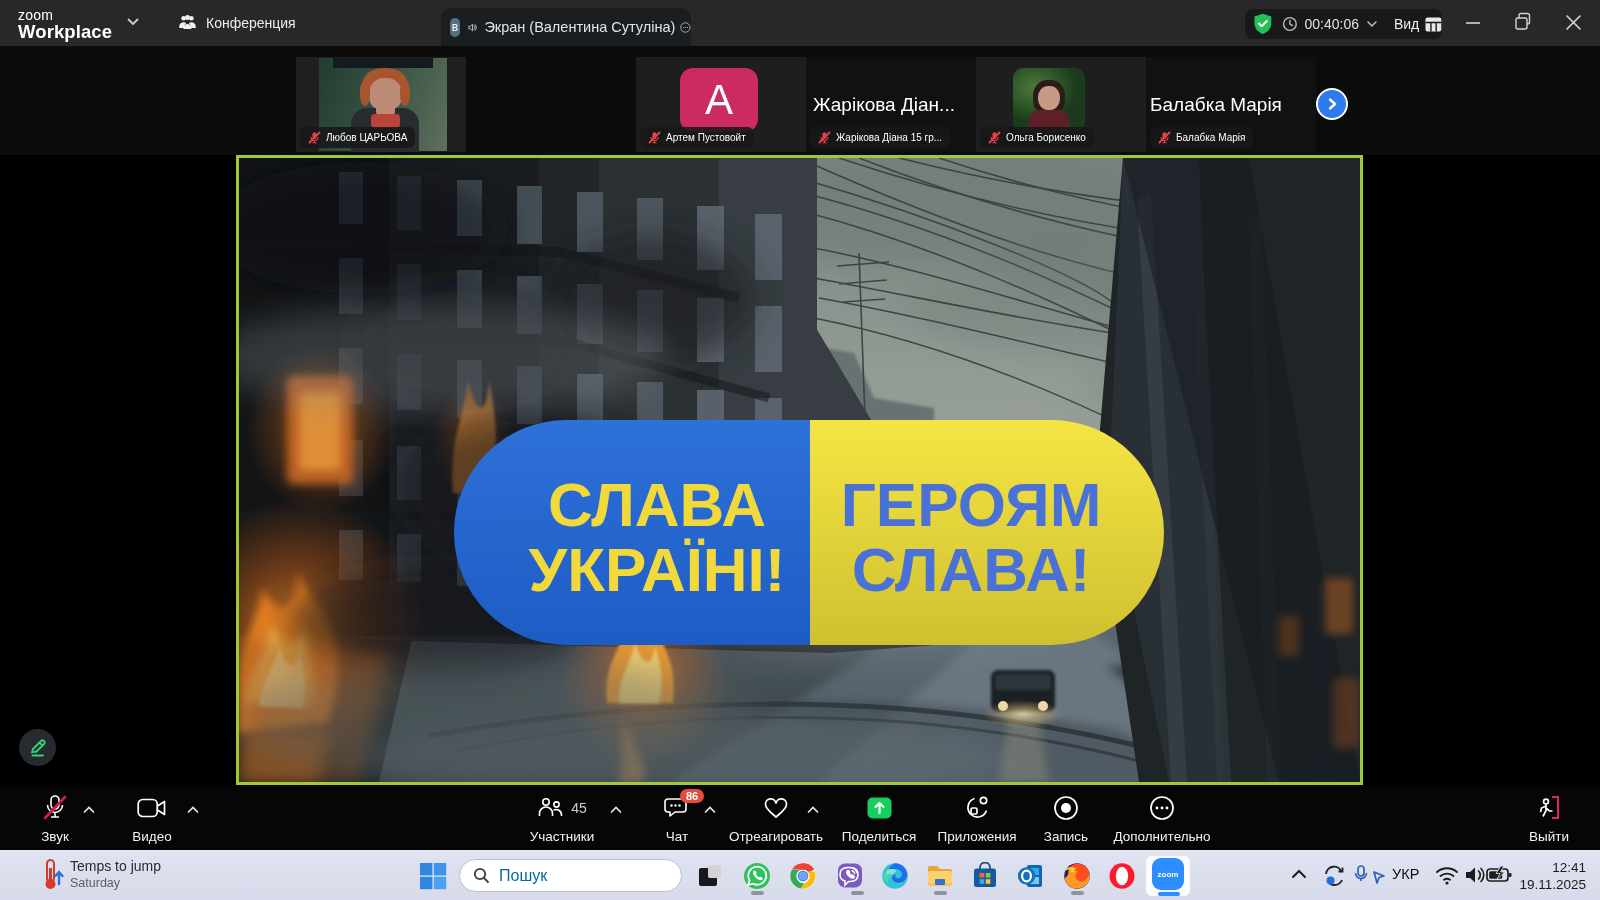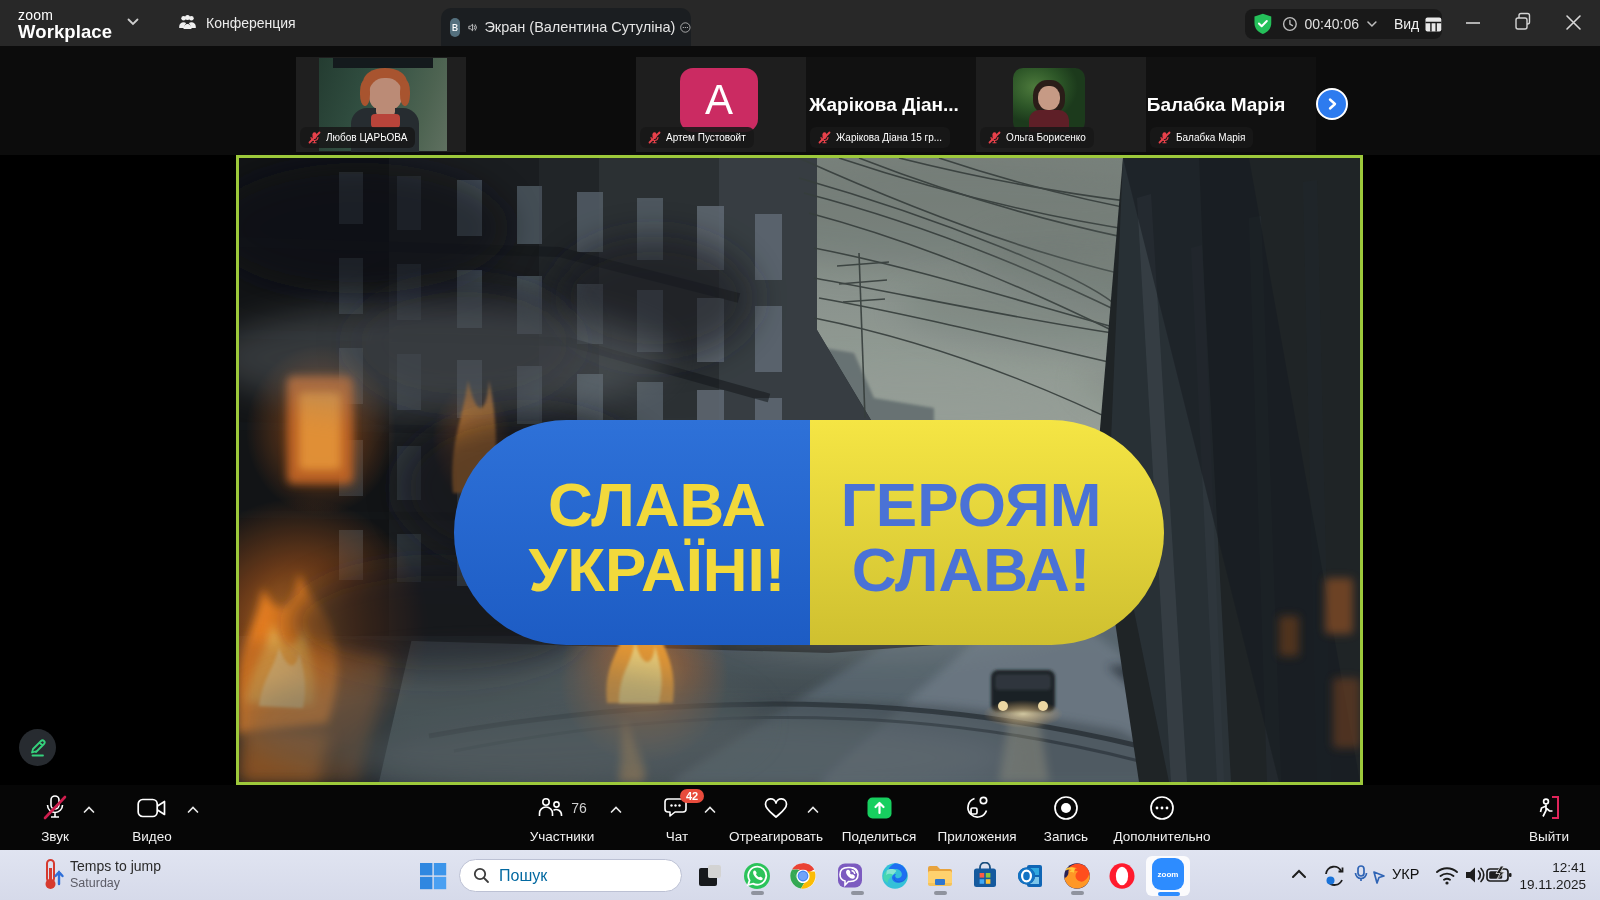--- a/index.html
+++ b/index.html
@@ -16,21 +16,21 @@
 #tab .badge{width:19px;height:19px;border-radius:5px;background:#54707e;color:#fff;font-size:12px;display:flex;align-items:center;justify-content:center}
 #tab .txt{color:#e4e4e4;font-size:14.5px;margin-left:7px;white-space:nowrap}
 #tabbase{position:absolute;left:441px;top:40px;width:250px;height:12px;background:#1b1e21}
 #timerpill{position:absolute;left:1245px;top:9px;width:197px;height:30px;background:#191919;border-radius:8px;display:flex;align-items:center;color:#e0e0e0;font-size:14px}
 #winbtns{position:absolute;right:0;top:0;height:46px;display:flex;align-items:center}
 
 #strip{position:absolute;left:0;top:46px;width:1600px;height:109px;background:#0c0c0c}
 .tile{position:absolute;top:11px;width:170px;height:95px;background:#1f1f1f;overflow:hidden}
 .tlabel{position:absolute;left:4px;bottom:4px;height:21px;background:rgba(24,24,24,.88);border-radius:6px;display:flex;align-items:center;color:#fff;font-size:10px;padding:0 8px;white-space:nowrap}
 .tlabel svg{margin-right:5px}
-.bigname{width:100%;height:100%;display:flex;align-items:center;justify-content:center;color:#fff;font-weight:bold;font-size:19px}
+.bigname{width:100%;height:100%;display:flex;align-items:center;justify-content:center;color:#fff;font-weight:normal;font-size:19px}
 
 #share{position:absolute;left:236px;top:155px;width:1127px;height:630px;border:3px solid #9dc93b;background:#3a4146}
 
 #pencil{position:absolute;left:19px;top:729px;width:37px;height:37px;border-radius:50%;background:#272b30;display:flex;align-items:center;justify-content:center}
 
 #toolbar{position:absolute;left:0;top:785px;width:1600px;height:65px;background:#060606}
 .titem{position:absolute;top:0;height:67px;display:flex;flex-direction:column;align-items:center}
 .titem .lab{color:#f2f2f2;font-size:13.5px;margin-top:6px}
 .ticon{height:30px;margin-top:8px;display:flex;align-items:center;justify-content:center;position:relative}
 .chev{position:absolute}
@@ -443,36 +443,36 @@
     <div class="titem" style="left:527px;width:70px">
       <div class="ticon">
           <svg width="28" height="24" viewBox="0 0 28 24">
             <g fill="none" stroke="#fff" stroke-width="1.6">
               <circle cx="9" cy="6" r="3.2"></circle>
               <path d="M2.5 20 v-2.5 a6.5 6.5 0 0 1 13 0 V20"></path>
               <circle cx="19.5" cy="8.5" r="2.6"></circle>
               <path d="M16.5 14.2 a5.4 5.4 0 0 1 8 4.8 V20"></path>
             </g>
           </svg>
-          <span style="color:#d0d0d0;font-size:14px;margin-left:6px">76</span>
+          <span style="color:#d0d0d0;font-size:14px;margin-left:6px">45</span>
         </div>
       <div class="lab">Участники</div>
     </div>
     <svg class="chev" style="left:609px;top:19px" width="14" height="12" viewBox="0 0 14 12">
         <path d="M2.5 8 L7 3.5 L11.5 8" stroke="#e8e8e8" stroke-width="1.7" fill="none" stroke-linecap="round"></path>
       </svg>
     <div class="titem" style="left:647px;width:60px">
       <div class="ticon">
           <svg width="26" height="24" viewBox="0 0 26 24">
             <path d="M4 3 h15 a3 3 0 0 1 3 3 v7 a3 3 0 0 1-3 3 h-8 l-5 4 v-4 H4 a3 3 0 0 1-3-3 V6 a3 3 0 0 1 3-3z" fill="none" stroke="#fff" stroke-width="1.6" stroke-linejoin="round"></path>
             <circle cx="7.5" cy="9.5" r="1.2" fill="#fff"></circle>
             <circle cx="11.5" cy="9.5" r="1.2" fill="#fff"></circle>
             <circle cx="15.5" cy="9.5" r="1.2" fill="#fff"></circle>
           </svg>
-        <div class="abs" style="left:16px;top:-4px;background:#e84b3c;border-radius:9px;color:#fff;font-size:11px;font-weight:bold;padding:1px 6px">42</div>
+        <div class="abs" style="left:16px;top:-4px;background:#e84b3c;border-radius:9px;color:#fff;font-size:11px;font-weight:bold;padding:1px 6px">86</div>
       </div>
       <div class="lab">Чат</div>
     </div>
     <svg class="chev" style="left:703px;top:19px" width="14" height="12" viewBox="0 0 14 12">
         <path d="M2.5 8 L7 3.5 L11.5 8" stroke="#e8e8e8" stroke-width="1.7" fill="none" stroke-linecap="round"></path>
       </svg>
     <div class="titem" style="left:731px;width:90px">
       <div class="ticon">
           <svg width="26" height="24" viewBox="0 0 26 24">
             <path d="M13 21 C8 16.5 2.5 13 2.5 8.2 a5.3 5.3 0 0 1 10.5-1 a5.3 5.3 0 0 1 10.5 1 C23.5 13 18 16.5 13 21 Z" fill="none" stroke="#fff" stroke-width="1.7" stroke-linejoin="round"></path>

